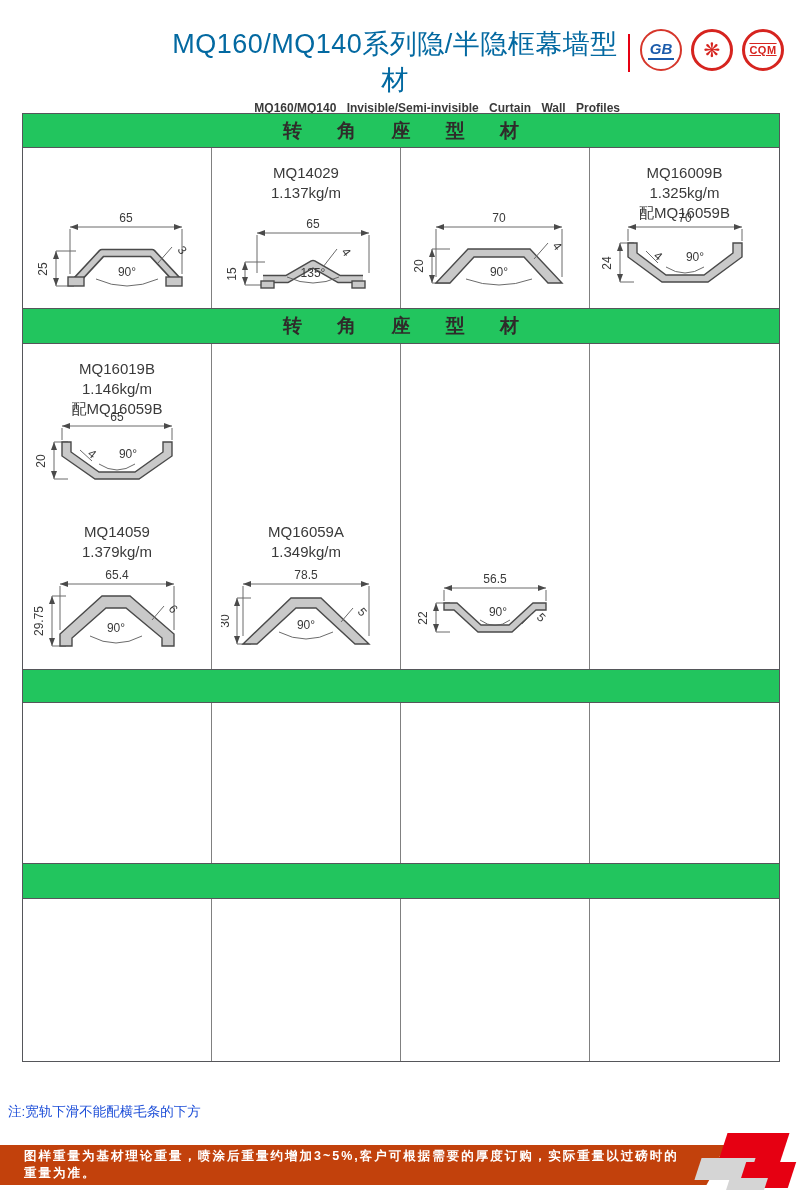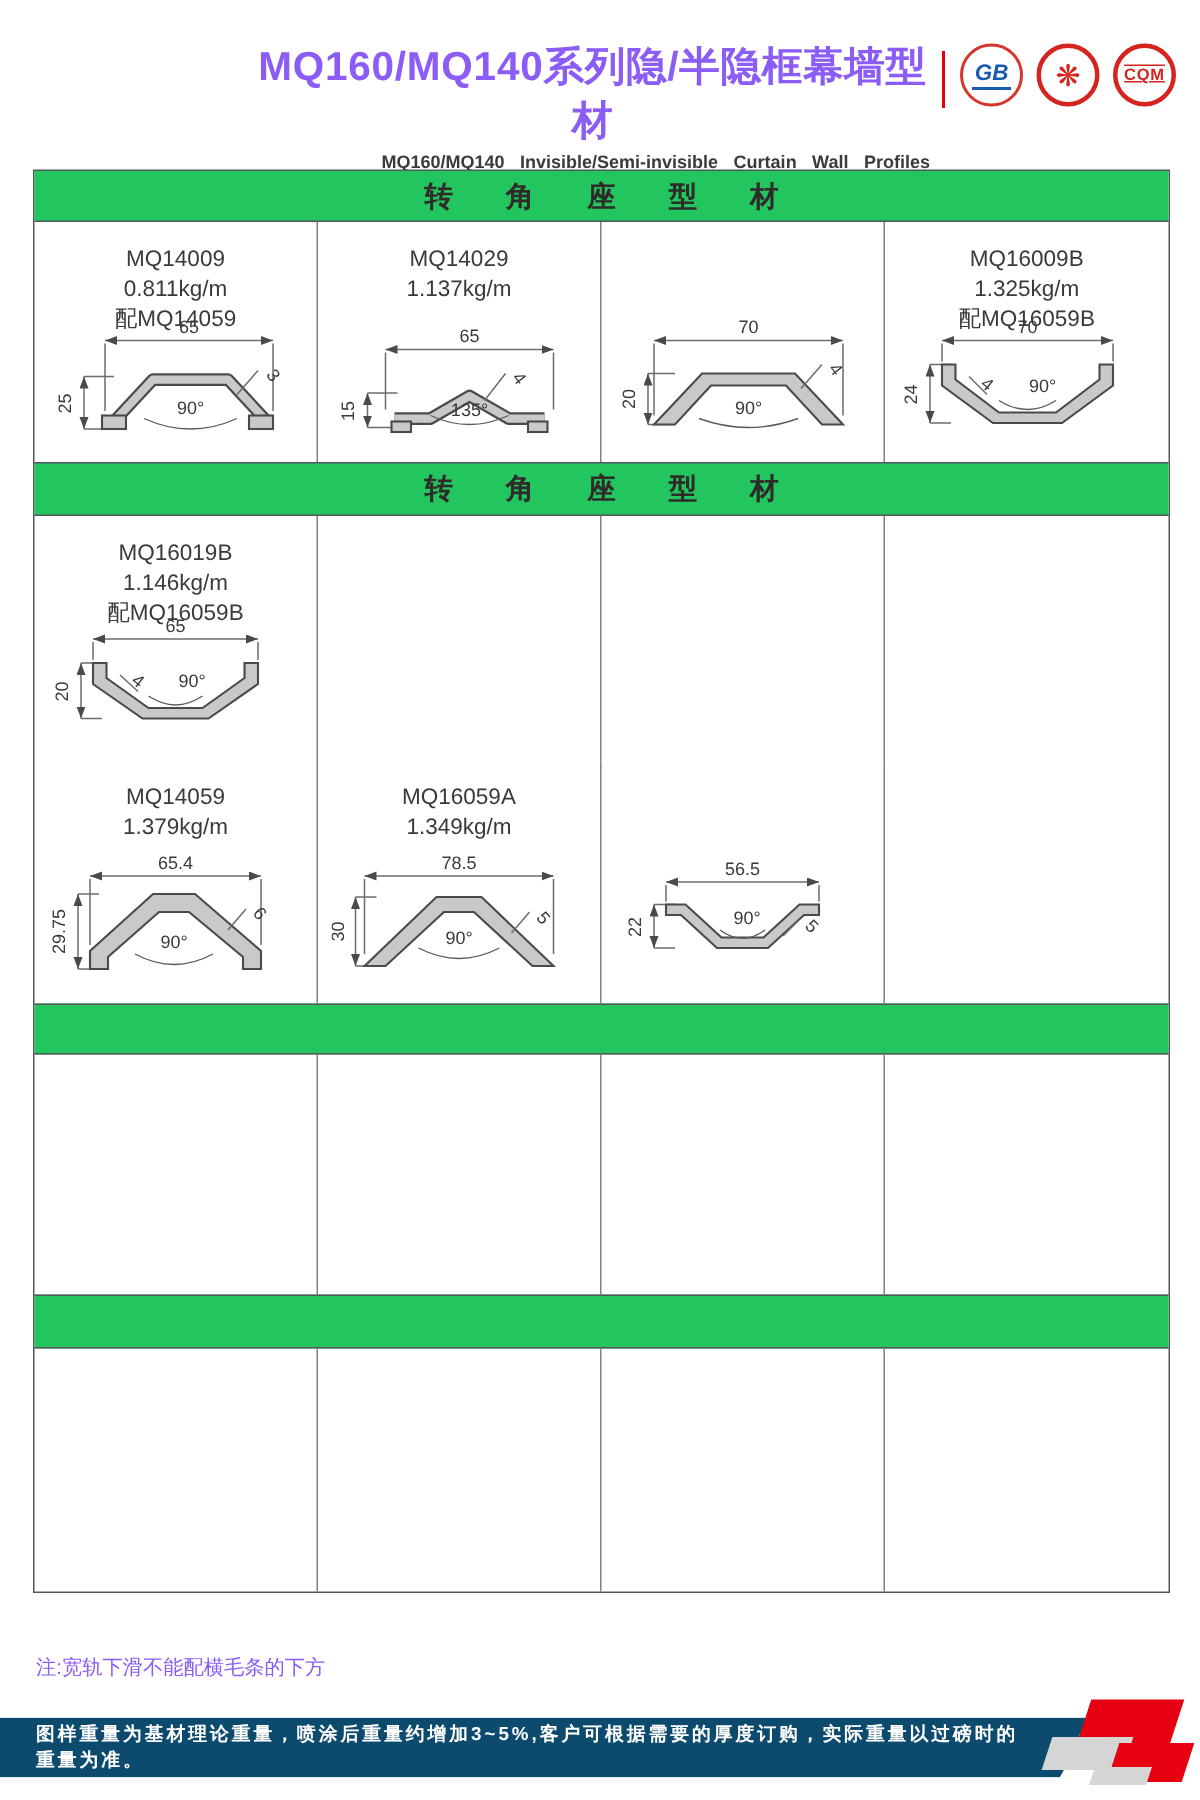--- a/index.html
+++ b/index.html
@@ -1,21 +1,21 @@
 <!DOCTYPE html>
 <html><head>
 <meta charset="utf-8">
 <style>
   * { margin:0; padding:0; box-sizing:border-box; }
   html,body { width:800px; height:1200px; background:#ffffff;
     font-family:"Liberation Sans", sans-serif; color:#3a3a3a; position:relative; }
 
   
   .header-block { position:absolute; left:170px; top:26px; width:450px; }
-  .page-title { font-size:27px; font-weight:bold; color:#8b5cf6; text-align:center; letter-spacing:0.5px; }
+  .page-title { font-size:27px; font-weight:normal; color:#0369a1; text-align:center; letter-spacing:0.5px; }
   .page-subtitle { font-size:12px; font-weight:bold; color:#3a3a3a; text-align:right; margin-top:3px; word-spacing:7px; }
   .logo-divider { position:absolute; left:628px; top:34px; width:2px; height:38px; background:#e60012; }
   .logo-row { position:absolute; left:640px; top:29px; display:flex; gap:9px; }
   .logo-circle { width:42px; height:42px; border-radius:50%; display:flex; align-items:center; justify-content:center; }
   .logo-gb { border:2px solid #d6362b; }
   .logo-gb span { color:#1b5bab; font-size:15px; font-weight:bold; font-style:italic; border-bottom:2px solid #1b5bab; padding:0 2px 1px 2px; }
   .logo-badge { border:3px solid #d6241f; color:#d6241f; font-size:20px; }
   .logo-cqm { border:3px solid #d6241f; color:#d6241f; font-size:11px; font-weight:bold; letter-spacing:0.5px;
     text-decoration:underline overline; }
 
@@ -33,22 +33,22 @@
 
   
   svg text { font-family:"Liberation Sans", sans-serif; font-size:12px; fill:#3a3a3a; }
   .dim { stroke:#6b6b6b; stroke-width:1; fill:none; }
   .shape-fill { fill:#c9c9c9; stroke:#4a4a4a; stroke-width:1.4; }
   .pl-dark { stroke:#4a4a4a; stroke-width:8.5; fill:none; stroke-linejoin:round; }
   .pl-gray { stroke:#c9c9c9; stroke-width:5.5; fill:none; stroke-linejoin:round; }
   .arc { stroke:#5a5a5a; stroke-width:0.9; fill:none; }
 
   
-  .note-text { position:absolute; left:24px; top:1103px; font-size:13.5px; color:#8b5cf6; }
-  .footer-bar { position:absolute; left:0; top:1145px; width:792px; height:40px; background:#0c4a6e;
+  .note-text { position:absolute; left:8px; top:1103px; font-size:13.5px; color:#1d4ed8; }
+  .footer-bar { position:absolute; left:0; top:1145px; width:792px; height:40px; background:#c2410c;
     clip-path:polygon(0 0, 92% 0, 89.2% 100%, 0 100%);
     display:flex; align-items:center; padding-left:24px; }
   .disclaimer { color:#ffffff; font-size:12.5px; font-weight:bold; letter-spacing:2px; }
   .brand-block { display:flex; align-items:center; gap:7px; margin-left:12px; }
   .brand-words { color:#ffffff; font-size:8.5px; font-weight:bold; text-align:right; line-height:1.15; letter-spacing:0.5px; }
   .brand-sep { width:2px; height:22px; background:#ffffff; }
   .page-number { color:#ffffff; font-size:21px; font-weight:bold; }
   .decor { position:absolute; transform:skewX(-18deg); }
   .decor-red { background:#e60012; }
   .decor-gray { background:#d5d5d5; }
@@ -80,25 +80,20 @@
       <span>CQM</span>
     </div>
 </div>
 
 <div class="catalog-table">
 
   <div class="band" style="height:34px">转 角 座 型 材</div>
 
   <div class="row" style="height:160px">
     <div class="cell">
-      <div class="model-block">
-        <div>MQ14009</div>
-        <div>0.811kg/m</div>
-        <div>配MQ14059</div>
-      </div>
       <svg class="drawing" width="170" height="96" viewBox="0 0 170 96">
         <line class="dim" x1="38" y1="20" x2="150" y2="20" marker-start="url(#dA)" marker-end="url(#dA)"></line>
         <line class="dim" x1="38" y1="22" x2="38" y2="67"></line>
         <line class="dim" x1="150" y1="22" x2="150" y2="67"></line>
         <text x="94" y="15" text-anchor="middle">65</text>
         <line class="dim" x1="24" y1="44" x2="24" y2="79" marker-start="url(#dA)" marker-end="url(#dA)"></line>
         <line class="dim" x1="24" y1="44" x2="44" y2="44"></line>
         <line class="dim" x1="24" y1="79" x2="42" y2="79"></line>
         <text x="15" y="62" text-anchor="middle" transform="rotate(-90 15 62)">25</text>
         <path class="pl-dark" d="M44,74 L70,46 L120,46 L146,74"></path>

